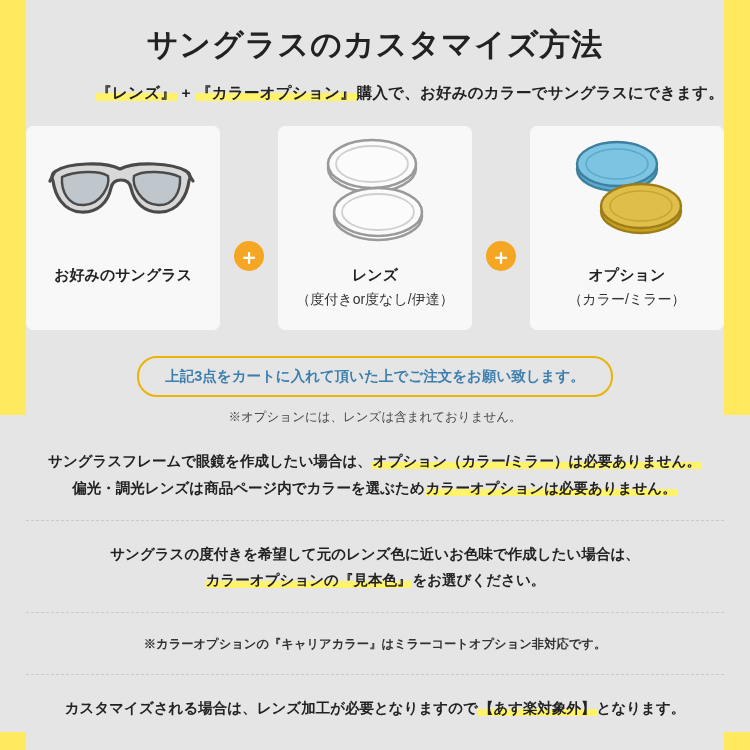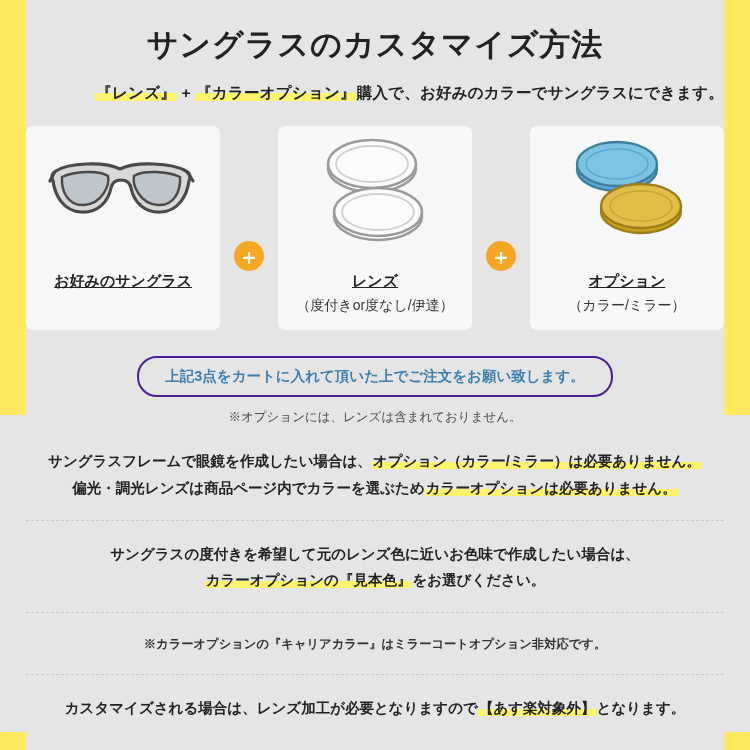--- a/index.html
+++ b/index.html
@@ -94,22 +94,21 @@
     width: 100%;
     display: flex;
     align-items: center;
     justify-content: center;
   }
   .card-label {
     font-size: 15px;
     font-weight: bold;
     color: #222222;
     text-align: center;
-    margin-top: 18px;
-    text-decoration: underline;
+    margin-top: 12px;
   }
   .card-sub {
     font-size: 14px;
     color: #333333;
     text-align: right;
     margin-top: 6px;
   }
   .plus {
     width: 30px;
     height: 30px;
@@ -128,21 +127,21 @@
     line-height: 1;
   }
 
   
   .pill-wrap {
     display: flex;
     justify-content: center;
     margin-top: 26px;
   }
   .pill {
-    border: 2px solid #4c1d95;
+    border: 2px solid #eab308;
     color: #3c7fae;
     border-radius: 20px;
     font-size: 14.5px;
     font-weight: bold;
     padding: 9px 26px;
     text-align: center;
   }
   .note-center {
     text-align: center;
     font-size: 12.5px;

